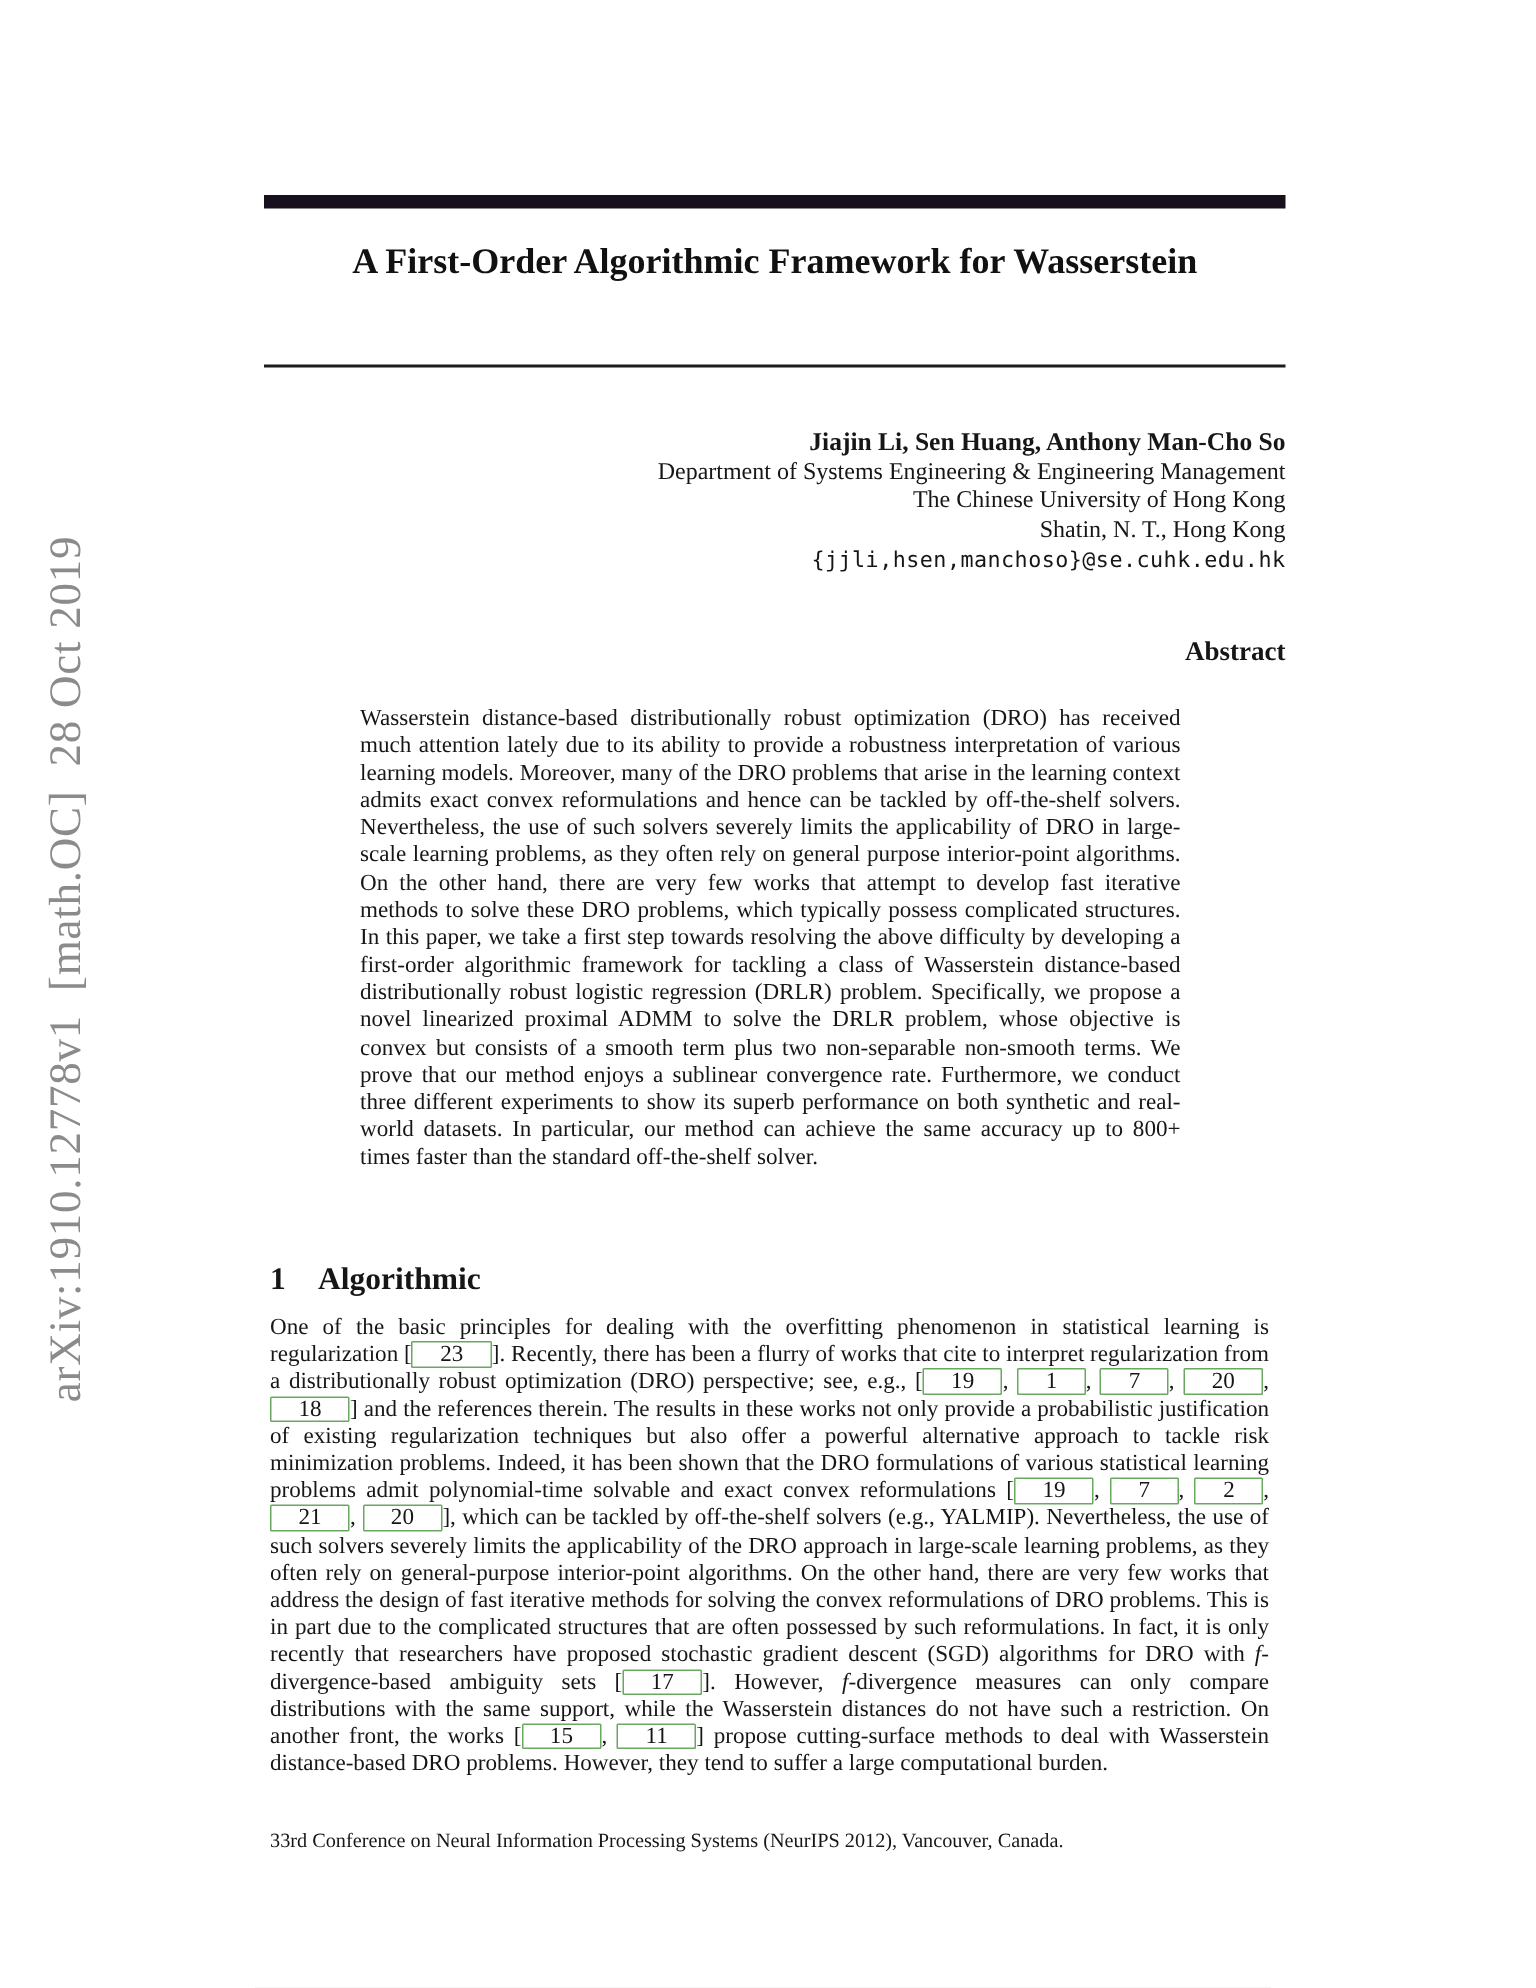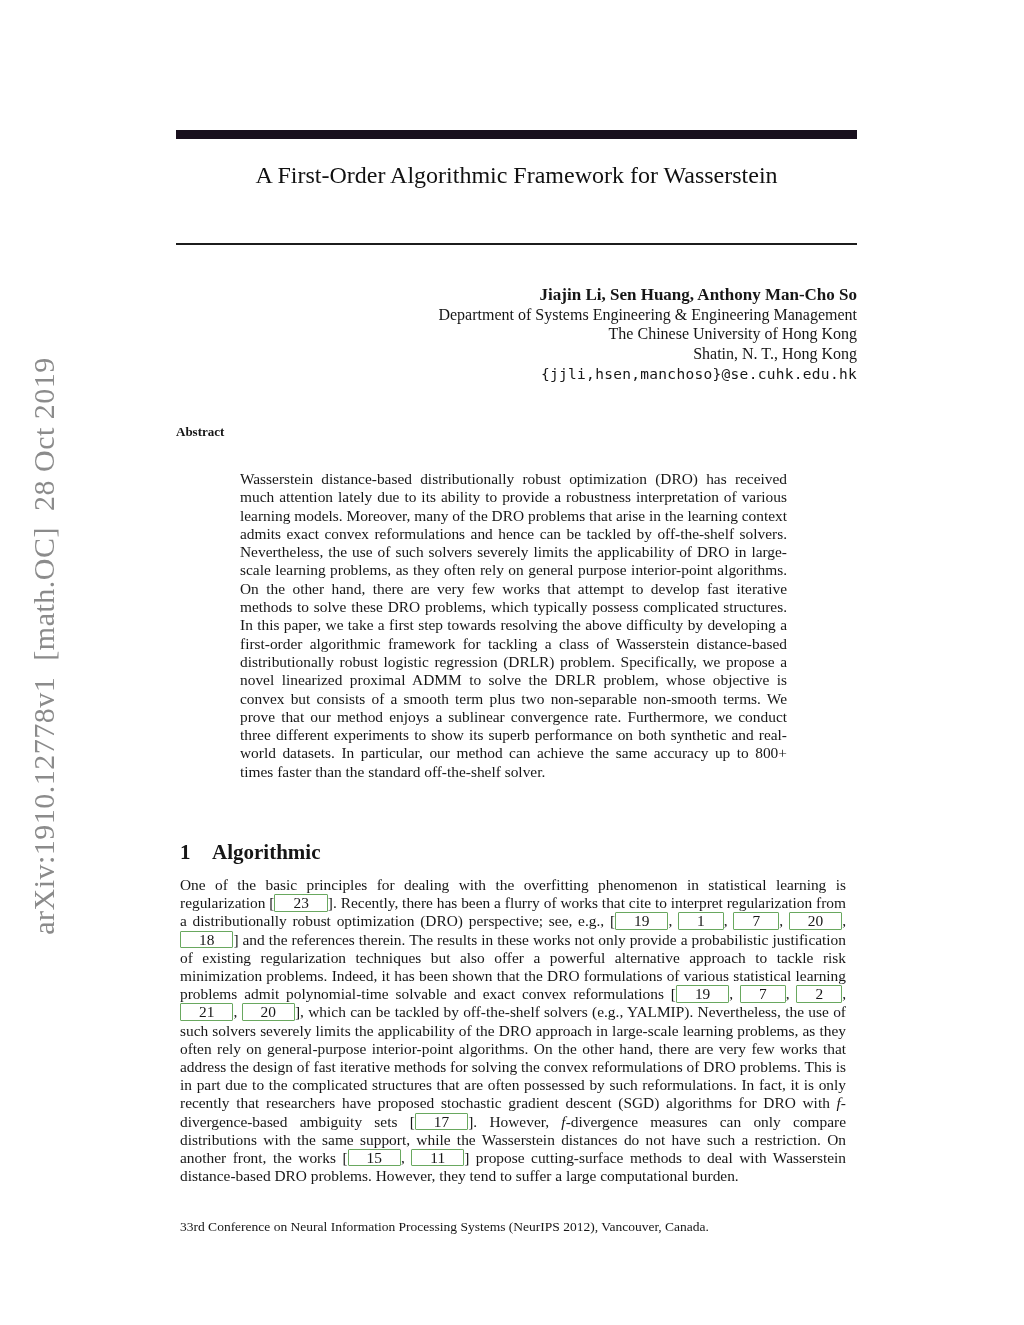--- a/index.html
+++ b/index.html
@@ -27,37 +27,37 @@
     position:absolute; left:176px; top:130px;
     width:681px; height:9px; background:#18101d;
   }
   .rule-thin {
     position:absolute; left:176px; top:243px;
     width:681px; height:2px; background:#1c1c1c;
   }
   .title-block {
     position:absolute; left:176px; top:160px;
     width:681px; text-align:center;
-    font-size:24px; font-weight:normal; line-height:31px;
+    font-size:24px; font-weight:bold; line-height:31px;
     color:#111111;
   }
   .authors-block {
     position:absolute; left:176px; top:285px;
     width:681px; text-align:right;
     font-size:16px; line-height:19.5px;
   }
   .author-names { font-weight:bold; font-size:17px; }
   .author-email {
     font-family:"DejaVu Sans Mono", monospace;
     font-size:14.5px; letter-spacing:0.3px; margin-top:2px;
   }
   .abstract-heading {
     position:absolute; left:176px; top:424px;
-    width:681px; text-align:left;
-    font-size:13px; font-weight:bold;
+    width:681px; text-align:right;
+    font-size:18px; font-weight:bold;
   }
   .abstract-body {
     position:absolute; left:240px; top:470px;
     width:547px;
     font-size:15.4px; line-height:18.3px;
     text-align:justify;
   }
   .section-heading {
     position:absolute; left:180px; top:840px;
     font-size:21px; font-weight:bold;

